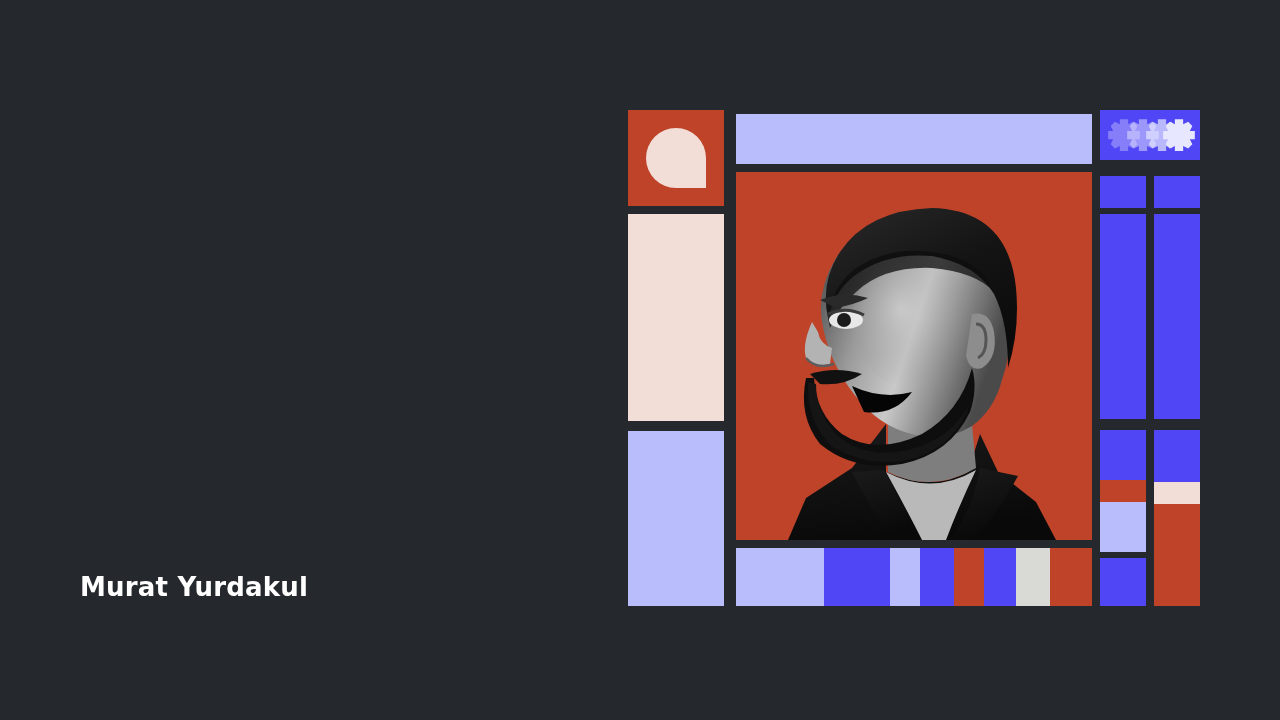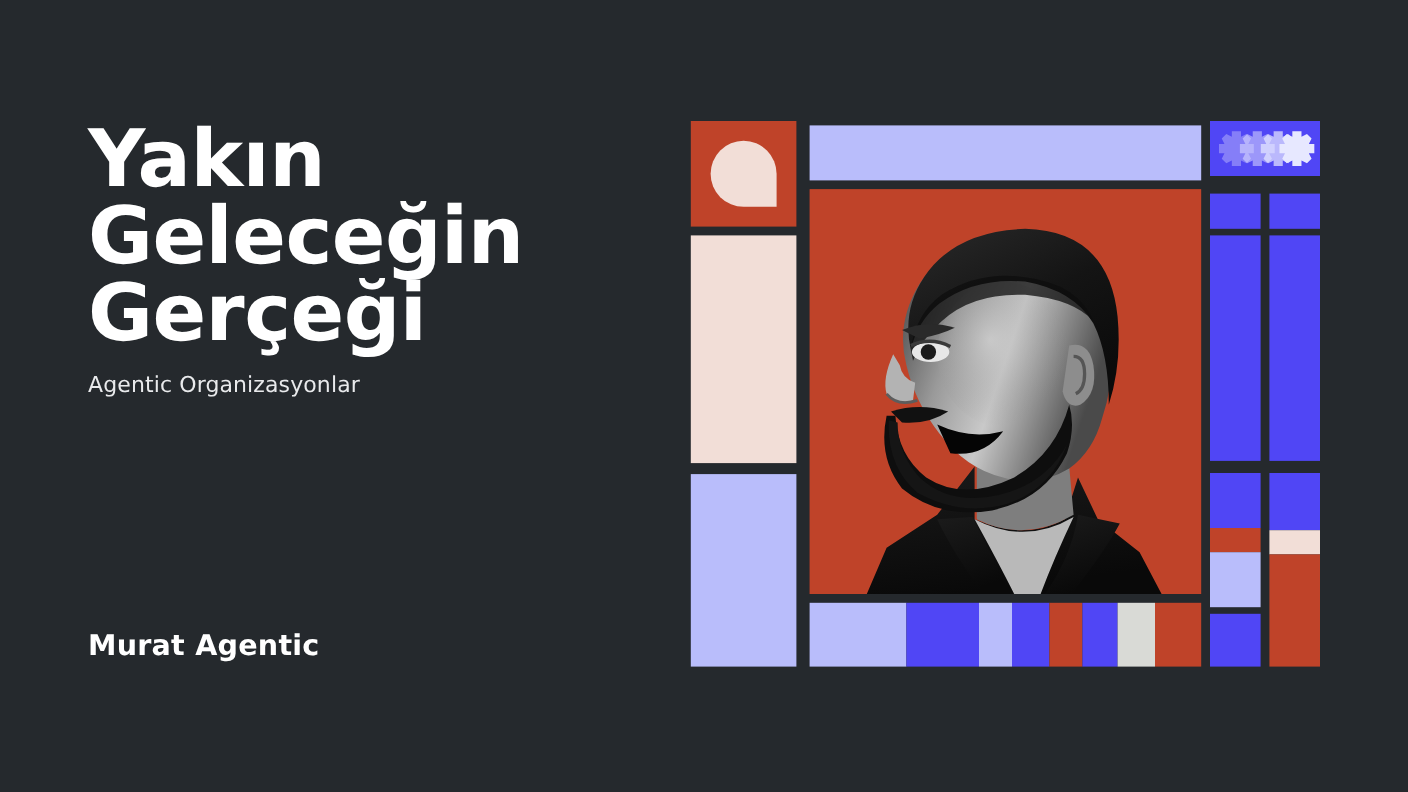--- a/index.html
+++ b/index.html
@@ -98,27 +98,21 @@
 
   
   .portrait { position:absolute; inset:0; }
   .portrait svg { width:100%; height:100%; display:block; }
 </style>
 </head>
 <body>
 
 <div class="slide" style="--orange: #bf4329; --pink: #f2ded7; --lavender: #b9bdfb; --blue: #5046f5; --grey: #d9dad6; background: rgb(37, 41, 45);">
 
-  <div class="text-pane">
-    <div class="title">Yakın
-Geleceğin
-Gerçeği</div>
-    <div class="subtitle">Agentic Organizasyonlar</div>
-  </div>
-  <div class="author">Murat Agentic</div>
+  <div class="author">Murat Yurdakul</div>
 
   <div class="collage">
 
     <div class="blk c1-orange" style="background: rgb(191, 67, 41);">
       <div class="teardrop" style="background: rgb(242, 222, 215);"></div>
     </div>
     <div class="blk c1-pink" style="background: rgb(242, 222, 215);"></div>
     <div class="blk c1-lav" style="background: rgb(185, 189, 251);"></div>
 
     <div class="blk c2-lavbar" style="background: rgb(185, 189, 251);"></div>

